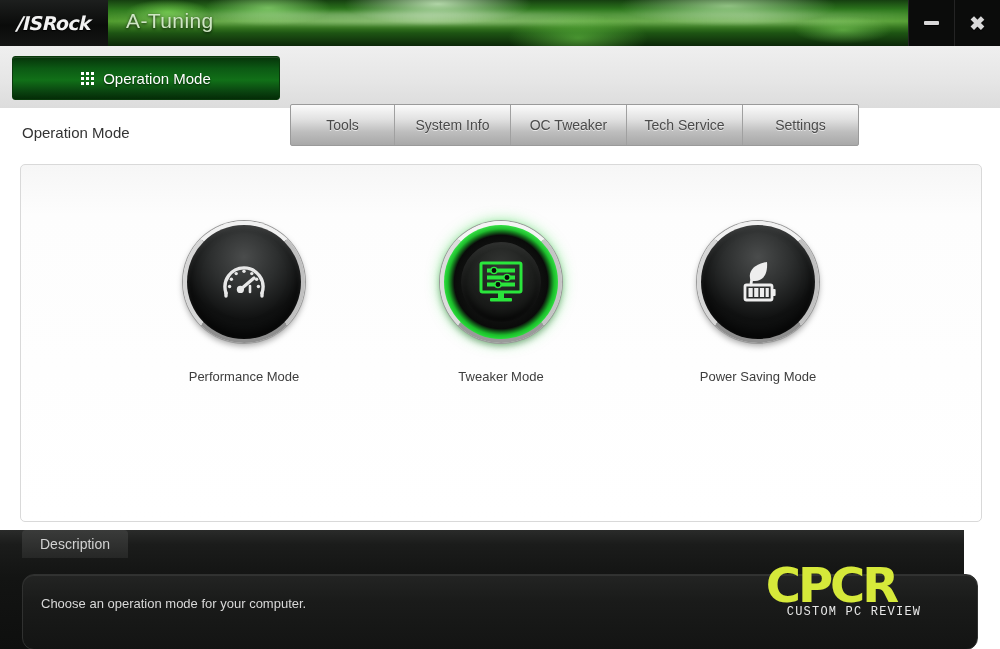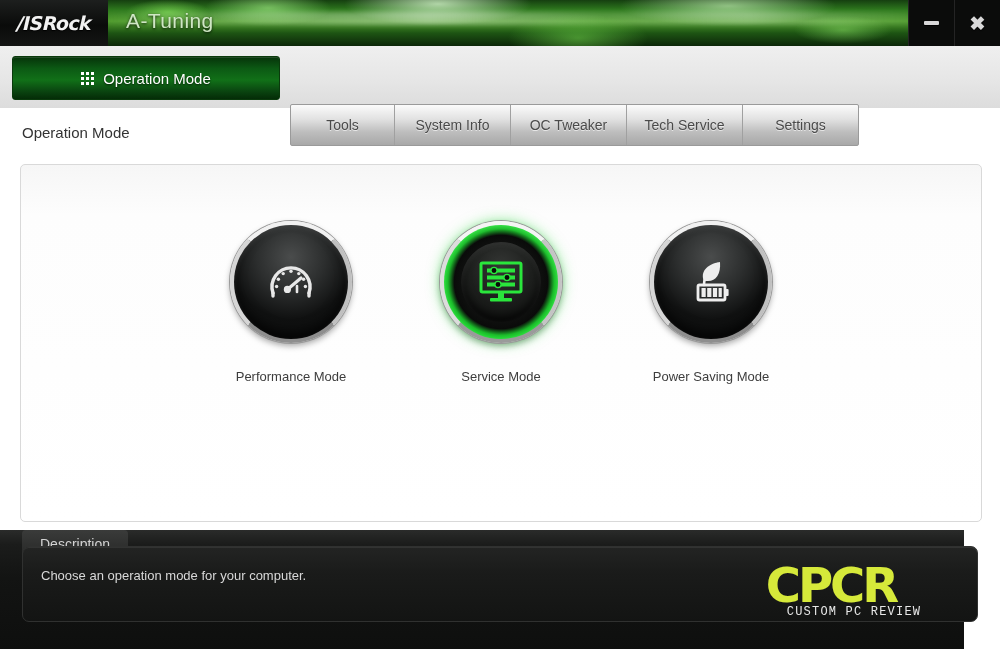--- a/index.html
+++ b/index.html
@@ -155,21 +155,21 @@
     width: 962px; height: 358px;
     background: linear-gradient(180deg, #f6f6f6 0%, #fdfdfd 14%, #ffffff 100%);
     border: 1px solid #d9d9d9;
     border-radius: 5px;
   }
   .modes {
     position: absolute; left: 0; top: 56px;
     width: 100%;
     display: flex;
     justify-content: center;
-    gap: 60px;
+    gap: 107px;
   }
   .mode { width: 150px; display: flex; flex-direction: column; align-items: center; cursor: pointer; }
   .mode-circle {
     position: relative;
     width: 122px; height: 122px;
     border-radius: 50%;
     display: flex; align-items: center; justify-content: center;
   }
   
   .puck-dark {
@@ -219,25 +219,25 @@
     position: absolute; left: 22px; top: 0;
     height: 28px;
     display: flex; align-items: center;
     padding: 0 18px 0 18px;
     font-size: 14px;
     color: #d2d2d2;
     background: linear-gradient(180deg, #3a3b3a 0%, #262726 100%);
     border-top-left-radius: 4px; border-top-right-radius: 4px;
   }
   .desc-box {
-    position: absolute; left: 22px; top: 16px;
+    position: absolute; left: 22px; top: 44px;
     width: 956px; height: 76px;
     background: linear-gradient(180deg, #232423 0%, #1a1b1a 35%, #131413 100%);
     border: 1px solid #303130;
-    border-radius: 7px;
+    border-radius: 12px;
     box-shadow: inset 0 1px 0 rgba(255,255,255,0.07);
   }
   .desc-text {
     position: absolute; left: 18px; top: 21px;
     font-size: 13px;
     color: #d8d8d8;
   }
   .watermark {
     position: absolute; right: 22px; top: 22px;
     width: 222px; height: 78px;
@@ -351,21 +351,21 @@
             <rect x="13" y="11.5" width="28" height="4" fill="#2ae63c"></rect>
             <rect x="13" y="18.5" width="28" height="4" fill="#2ae63c"></rect>
             <rect x="13" y="25.5" width="28" height="4" fill="#2ae63c"></rect>
             <circle cx="20" cy="13.5" r="3.1" fill="#0a0b0a" stroke="#2ae63c" stroke-width="1.4"></circle>
             <circle cx="33" cy="20.5" r="3.1" fill="#0a0b0a" stroke="#2ae63c" stroke-width="1.4"></circle>
             <circle cx="24" cy="27.5" r="3.1" fill="#0a0b0a" stroke="#2ae63c" stroke-width="1.4"></circle>
             <rect x="24" y="35" width="6" height="6" fill="#2ae63c"></rect>
             <rect x="16" y="41" width="22" height="3.4" rx="1" fill="#2ae63c"></rect>
           </svg>
         </div>
-        <div class="mode-label">Service Mode</div>
+        <div class="mode-label">Tweaker Mode</div>
       </div>
 
       <div class="mode">
         <div class="mode-circle puck-dark">
           <svg class="icon-svg" width="54" height="54" viewBox="0 0 54 54">
             <path d="M20 26 C16 18 22 9 36 7 C37 19 32 26 24 26 Z" fill="#eeeeee"></path>
             <path d="M20 30 C20 22 25 14 34 9" fill="none" stroke="#eeeeee" stroke-width="2.6" stroke-linecap="round"></path>
             <rect x="14" y="30" width="27" height="15" rx="1.5" fill="none" stroke="#eeeeee" stroke-width="2.8"></rect>
             <rect x="41" y="34" width="3.6" height="7" rx="1" fill="#eeeeee"></rect>
             <rect x="17.5" y="33" width="4.2" height="9" fill="#eeeeee"></rect>

